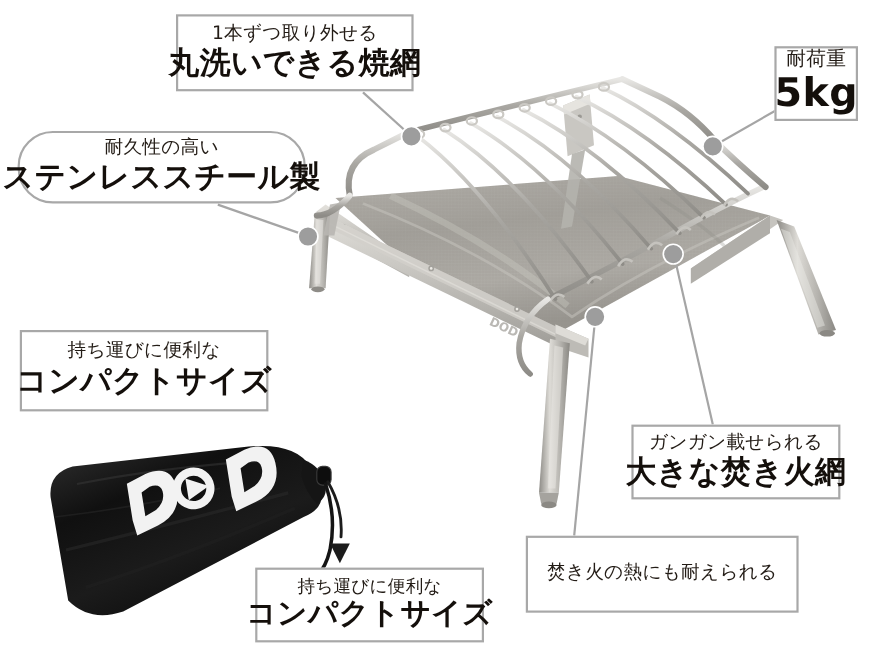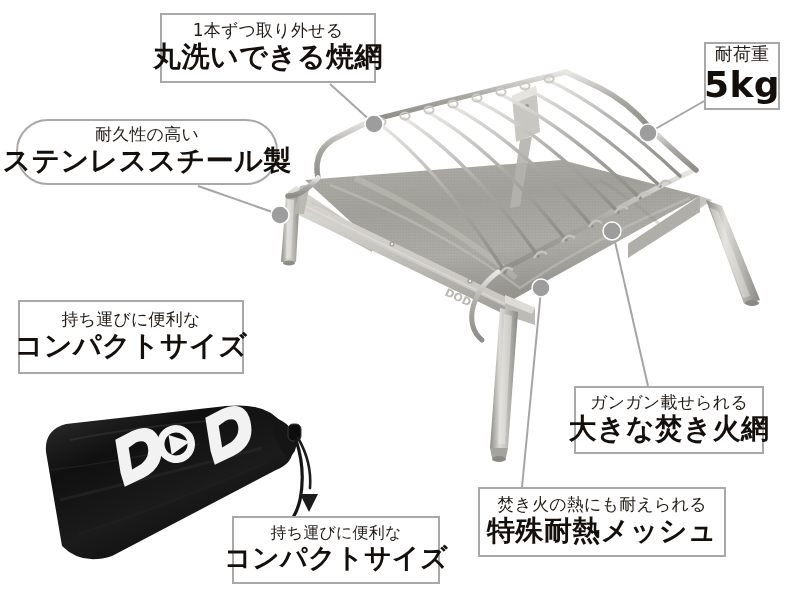--- a/index.html
+++ b/index.html
@@ -292,16 +292,15 @@
     <div class="main">コンパクトサイズ</div>
   </div>
 
   <div class="callout" style="left:574px; top:386px; width:190px; height:68px;">
     <div class="sub">ガンガン載せられる</div>
     <div class="main">大きな焚き火網</div>
   </div>
 
   <div class="callout" style="left:478px; top:487px; width:248px; height:70px;">
     <div class="sub">焚き火の熱にも耐えられる</div>
-    <div class="main">特殊耐熱メッシュ</div>
   </div>
 
 </div>
 
 </body></html>

